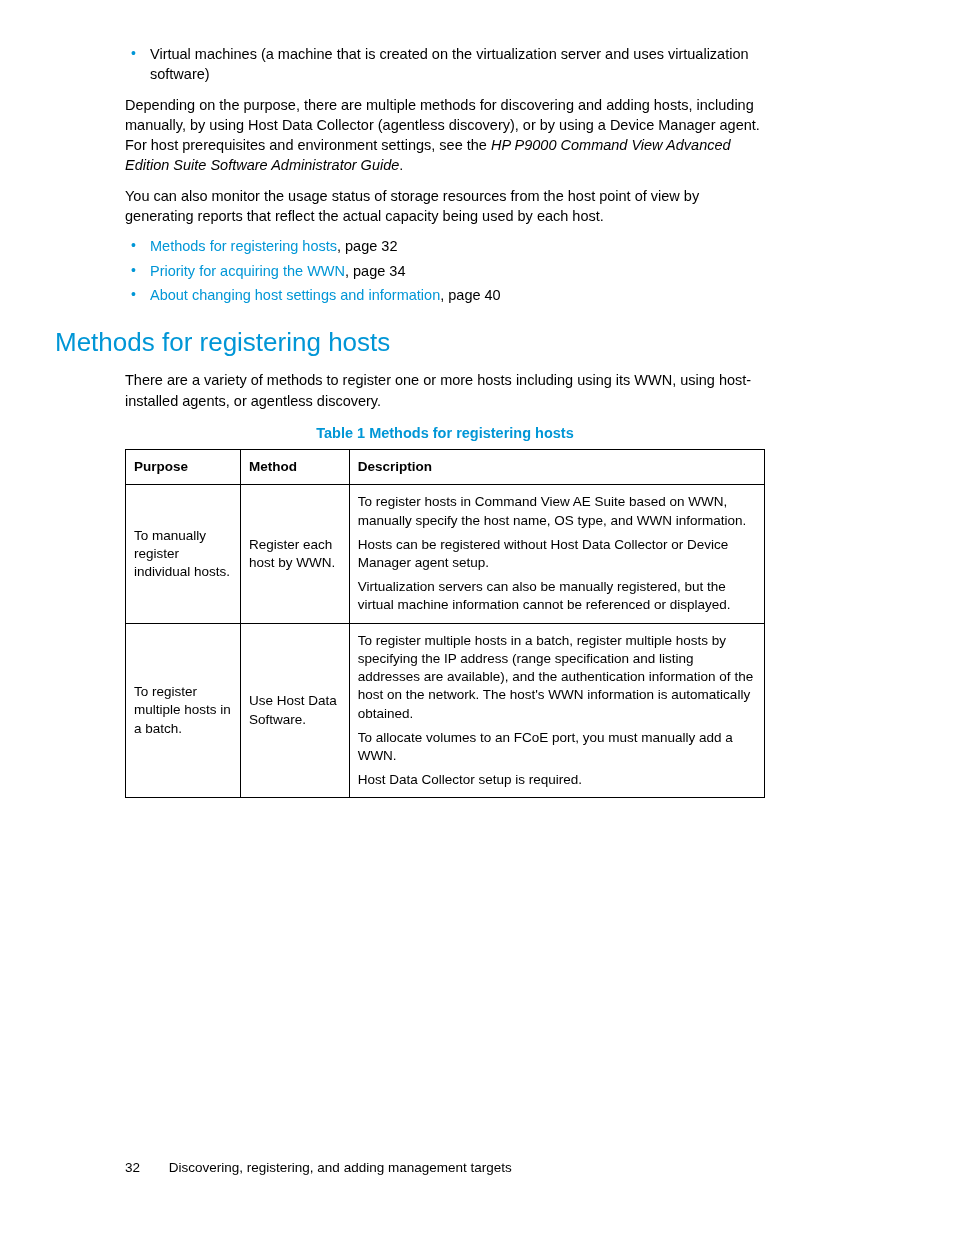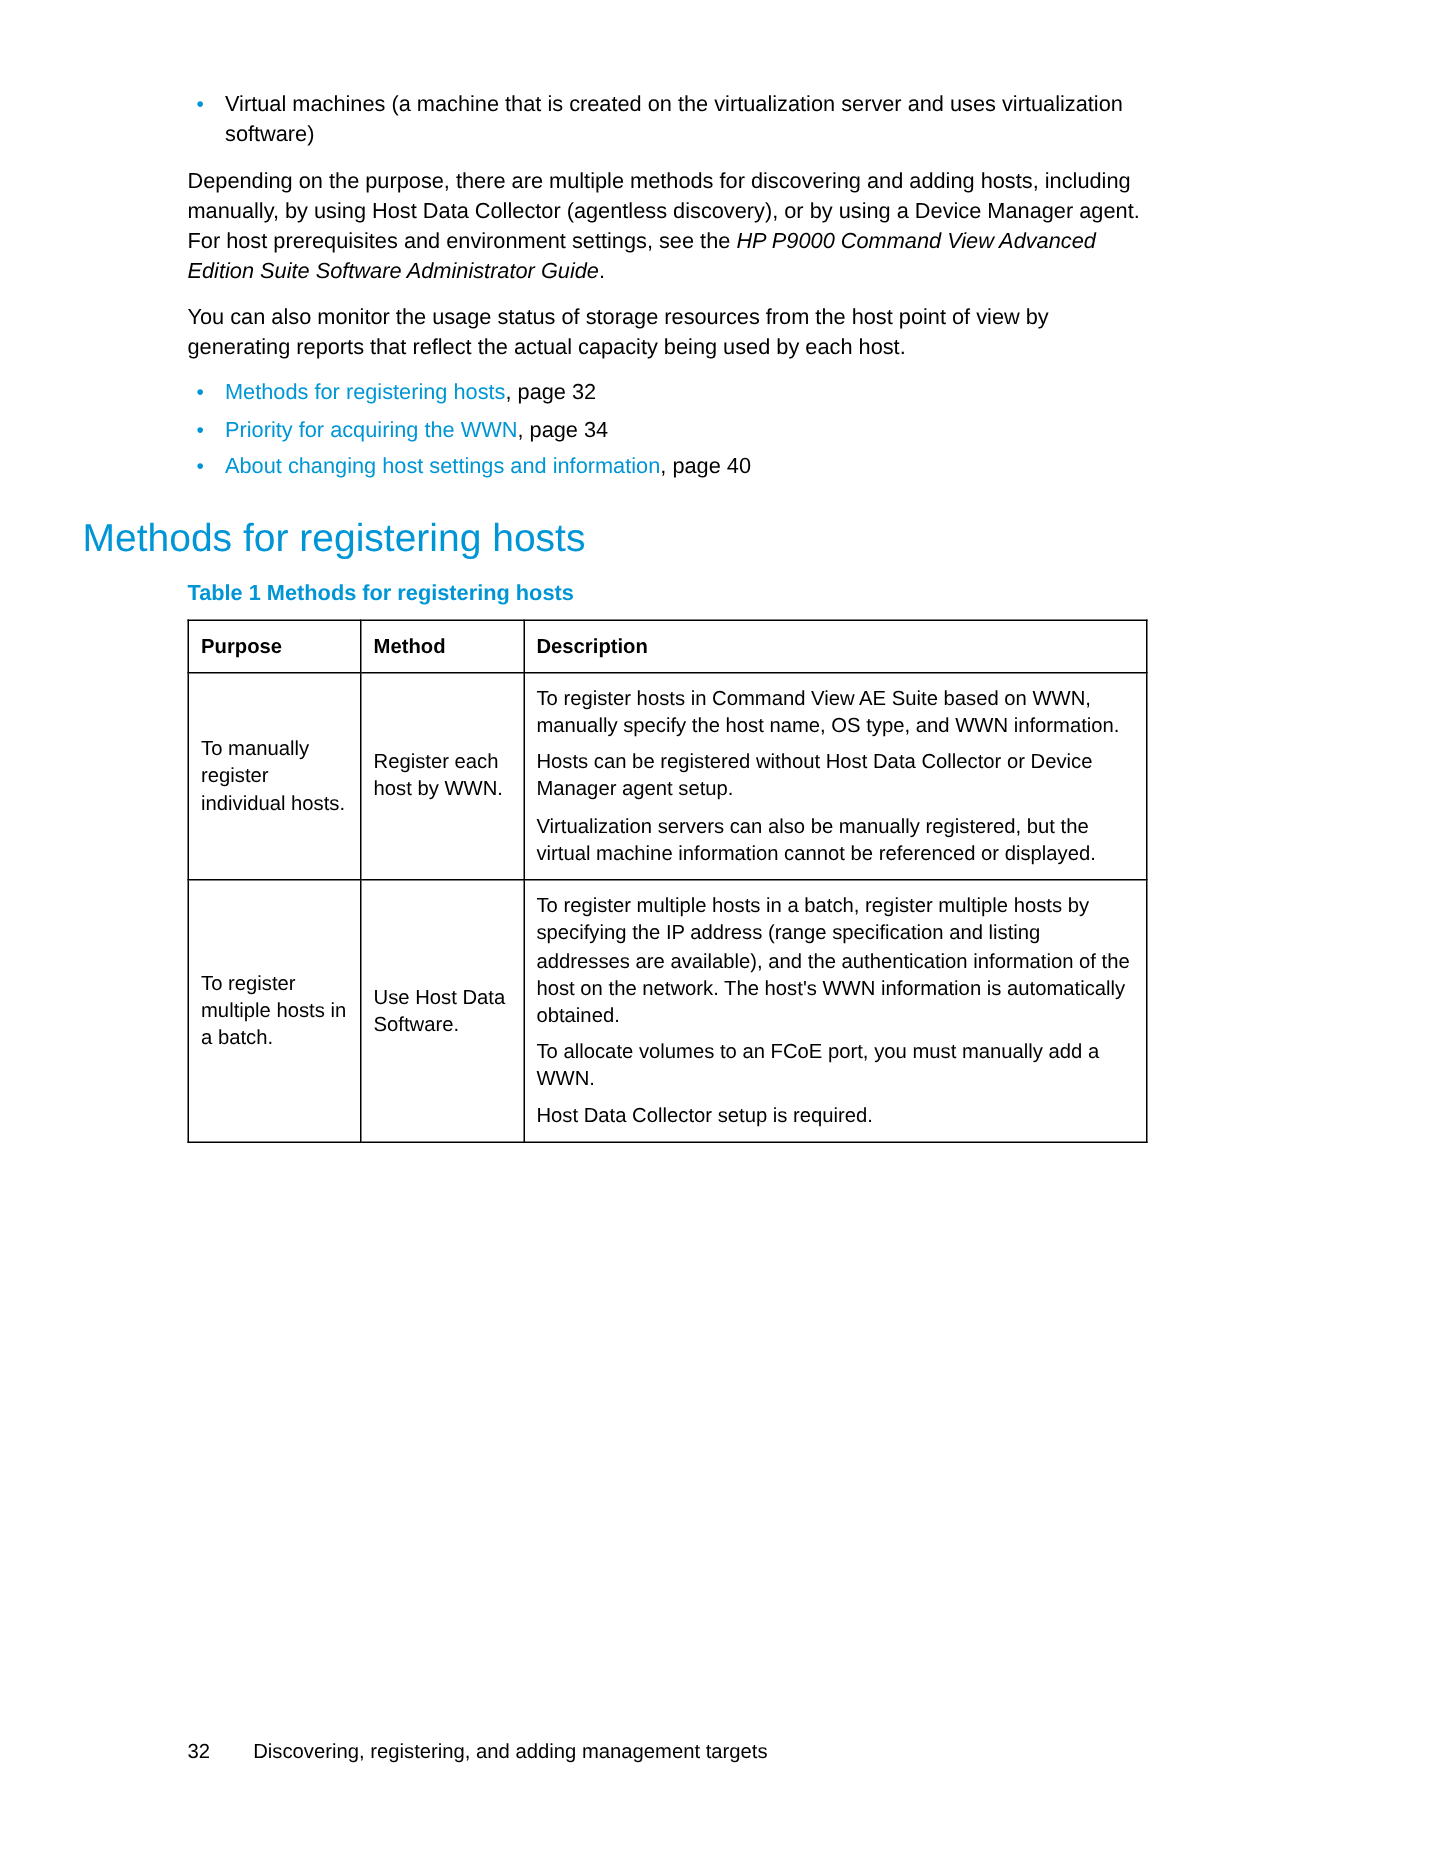--- a/index.html
+++ b/index.html
@@ -7,21 +7,21 @@
     font-size: 14.5px;
     color: #000;
     margin: 0;
     padding: 0;
     background: #fff;
   }
   .page {
     width: 860px;
     height: 1235px;
     box-sizing: border-box;
-    padding: 60px 95px 40px 55px;
+    padding: 44px 95px 40px 55px;
     position: relative;
   }
   .body-text {
     margin-left: 70px;
     line-height: 1.4;
   }
   ul.bullets {
     list-style: none;
     padding-left: 0;
     margin: 0 0 10px 0;
@@ -62,20 +62,21 @@
   .link {
     color: #0096d6;
     text-decoration: none;
     cursor: pointer;
   }
   .table-caption {
     color: #0096d6;
     font-weight: bold;
     font-size: 14.5px;
     margin: 12px 0 6px 0;
+    text-align: center;
   }
   table.methods {
     border-collapse: collapse;
     width: 100%;
     font-size: 13.5px;
     border-radius: 30px;
   }
   table.methods th, table.methods td {
     border: 1.5px solid #000;
     padding: 8px 8px;
@@ -134,20 +135,21 @@
       </li>
       <li>
         <span class="link">About changing host settings and information</span><span>, page 40</span>
       </li>
     </ul>
   </div>
 
   <h1 class="section">Methods for registering hosts</h1>
 
   <div class="body-text">
+    <p>There are a variety of methods to register one or more hosts including using its WWN, using host-installed agents, or agentless discovery.</p>
 
     <div class="table-caption">Table 1 Methods for registering hosts</div>
 
     <table class="methods">
       <colgroup>
         <col style="width:18%">
         <col style="width:17%">
         <col style="width:65%">
       </colgroup>
       <thead>

